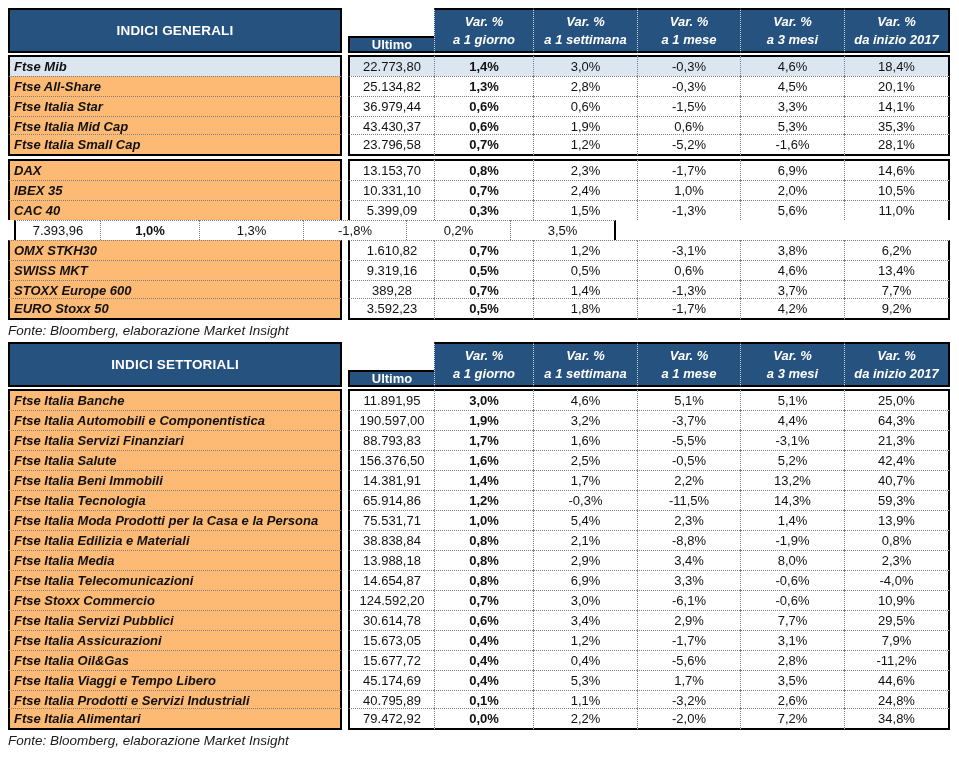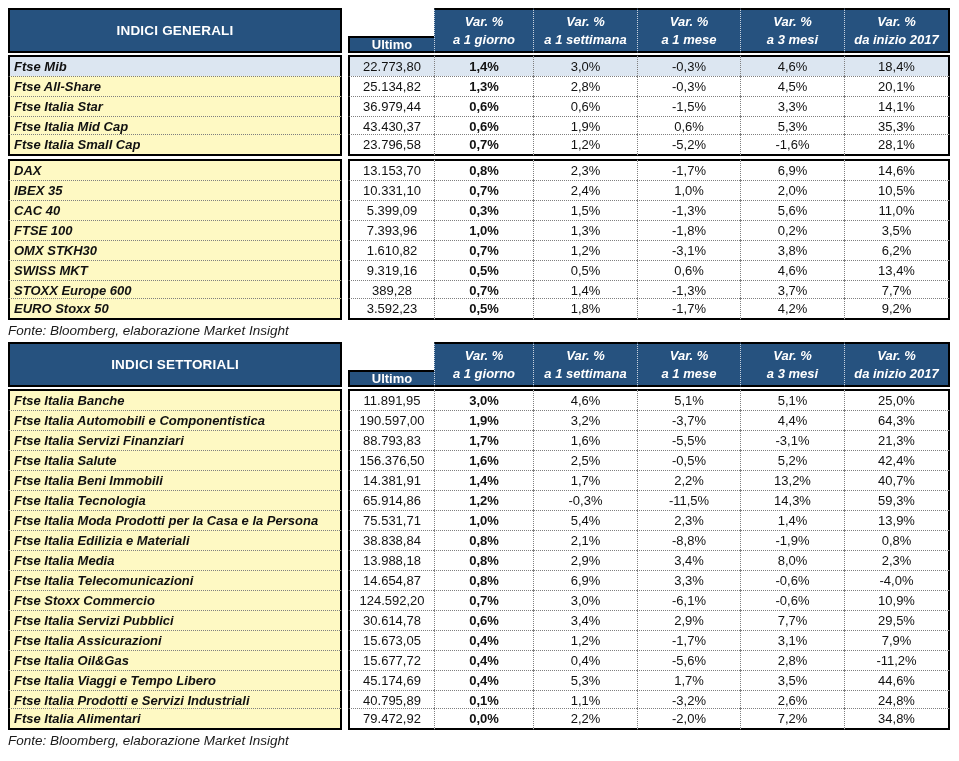--- a/index.html
+++ b/index.html
@@ -40,21 +40,21 @@
   .h-cell.c0{border-left:2px solid var(--border);margin-top:28px;}
   .h-cell.c5{border-right:2px solid var(--border);}
   
   .group + .group{margin-top:4px;}
   .data-row{height:20px;align-items:flex-end;}
   .name-cell{
     flex:0 0 334px;width:334px;
     border-left:2px solid var(--border);border-right:2px solid var(--border);
     font-weight:bold;font-style:italic;font-size:13px;line-height:19px;
     padding-left:4px;white-space:nowrap;overflow:hidden;
-    background:#fef9c3;
+    background:#fdba74;
   }
   .v-cell{
     text-align:center;font-size:13px;line-height:19px;
     white-space:nowrap;background:#fff;
   }
   .v-cell.c0{border-left:2px solid var(--border);}
   .v-cell.c5{border-right:2px solid var(--border);}
   .v-cell + .v-cell{border-left:1px dotted var(--dotted);}
   .v-cell.c1{font-weight:bold;}
   
@@ -190,21 +190,20 @@
           <div class="name-cell">CAC 40</div>
           <div class="gap"></div>
           <div class="v-cell c0 w0">5.399,09</div>
           <div class="v-cell c1 w1">0,3%</div>
           <div class="v-cell c2 w2">1,5%</div>
           <div class="v-cell c3 w3">-1,3%</div>
           <div class="v-cell c4 w4">5,6%</div>
           <div class="v-cell c5 w5">11,0%</div>
         </div>
         <div class="t-row data-row">
-          <div class="name-cell">FTSE 100</div>
           <div class="gap"></div>
           <div class="v-cell c0 w0">7.393,96</div>
           <div class="v-cell c1 w1">1,0%</div>
           <div class="v-cell c2 w2">1,3%</div>
           <div class="v-cell c3 w3">-1,8%</div>
           <div class="v-cell c4 w4">0,2%</div>
           <div class="v-cell c5 w5">3,5%</div>
         </div>
         <div class="t-row data-row">
           <div class="name-cell">OMX STKH30</div>

